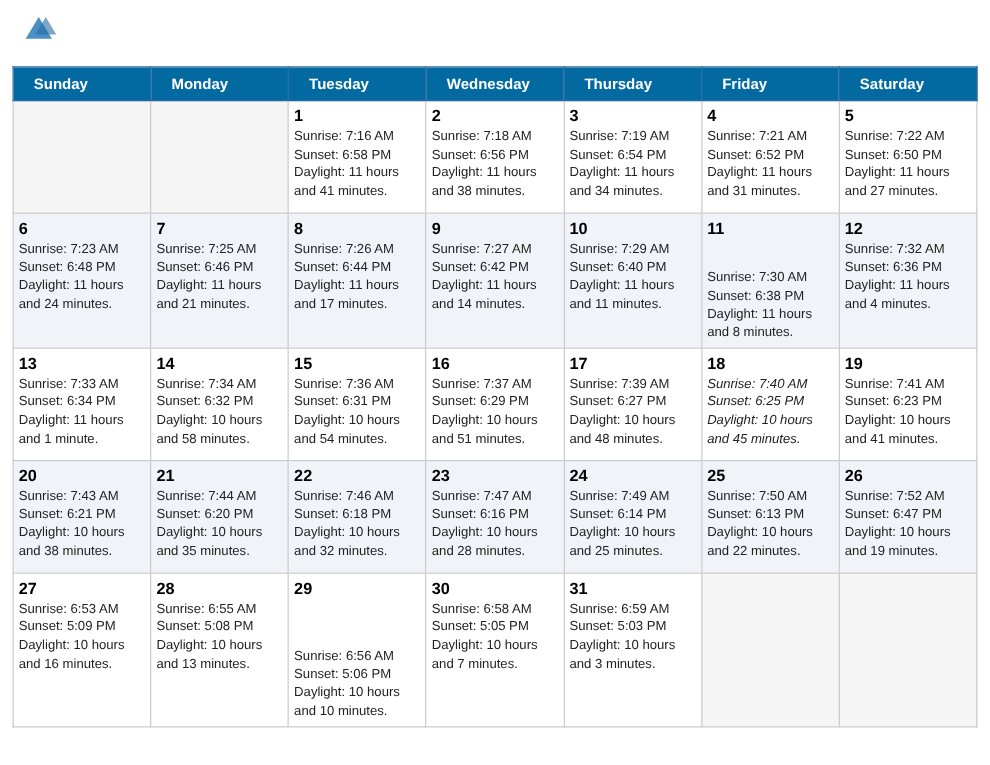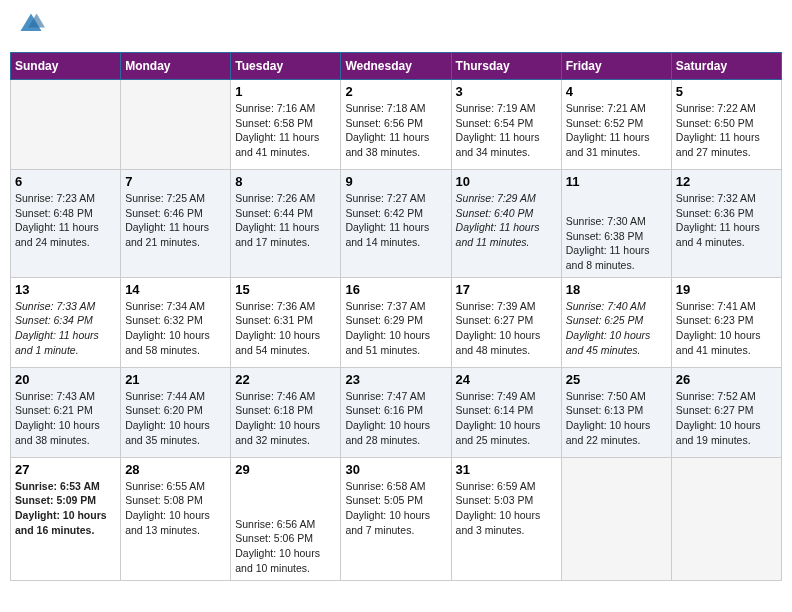--- a/index.html
+++ b/index.html
@@ -37,23 +37,23 @@
     .location-title {
       font-size: 16px;
       color: #444;
     }
     .calendar {
       width: 100%;
       border-collapse: collapse;
       font-size: 11px;
     }
     .calendar th {
-      background-color: #701a75;
+      background-color: #0369a1;
       color: #fff;
-      padding: 6px 4px;
+      padding: 6px 16px;
       text-align: left;
       font-size: 12px;
       font-weight: bold;
       border: 1px solid #2a6aa0;
     }
     .calendar td {
       border: 1px solid #ccc;
       vertical-align: top;
       padding: 4px;
       width: 14.28%;
@@ -170,41 +170,41 @@
 Daylight: 11 hours and 17 minutes.</div>
         </td>
         <td>
           <span class="day-number">9</span>
           <div class="day-info" style="white-space: pre-line;">Sunrise: 7:27 AM
 Sunset: 6:42 PM
 Daylight: 11 hours and 14 minutes.</div>
         </td>
         <td>
           <span class="day-number">10</span>
-          <div class="day-info" style="white-space: pre-line; font-style: italic;">Sunrise: 7:29 AM
+          <div class="day-info" style="white-space: pre-line;">Sunrise: 7:29 AM
 Sunset: 6:40 PM
 Daylight: 11 hours and 11 minutes.</div>
         </td>
         <td>
           <span class="day-number">11</span>
           <div class="day-info" style="white-space: pre-line; margin-top: 25px;">Sunrise: 7:30 AM
 Sunset: 6:38 PM
 Daylight: 11 hours and 8 minutes.</div>
         </td>
         <td>
           <span class="day-number">12</span>
           <div class="day-info" style="white-space: pre-line;">Sunrise: 7:32 AM
 Sunset: 6:36 PM
 Daylight: 11 hours and 4 minutes.</div>
         </td>
       </tr>
       <tr>
         <td>
           <span class="day-number">13</span>
-          <div class="day-info" style="white-space: pre-line; font-style: italic;">Sunrise: 7:33 AM
+          <div class="day-info" style="white-space: pre-line;">Sunrise: 7:33 AM
 Sunset: 6:34 PM
 Daylight: 11 hours and 1 minute.</div>
         </td>
         <td>
           <span class="day-number">14</span>
           <div class="day-info" style="white-space: pre-line;">Sunrise: 7:34 AM
 Sunset: 6:32 PM
 Daylight: 10 hours and 58 minutes.</div>
         </td>
         <td>
@@ -271,28 +271,28 @@
         </td>
         <td>
           <span class="day-number">25</span>
           <div class="day-info" style="white-space: pre-line;">Sunrise: 7:50 AM
 Sunset: 6:13 PM
 Daylight: 10 hours and 22 minutes.</div>
         </td>
         <td>
           <span class="day-number">26</span>
           <div class="day-info" style="white-space: pre-line;">Sunrise: 7:52 AM
-Sunset: 6:27 PM
+Sunset: 6:47 PM
 Daylight: 10 hours and 19 minutes.</div>
         </td>
       </tr>
       <tr>
         <td>
           <span class="day-number">27</span>
-          <div class="day-info" style="white-space: pre-line; font-weight: bold;">Sunrise: 6:53 AM
+          <div class="day-info" style="white-space: pre-line;">Sunrise: 6:53 AM
 Sunset: 5:09 PM
 Daylight: 10 hours and 16 minutes.</div>
         </td>
         <td>
           <span class="day-number">28</span>
           <div class="day-info" style="white-space: pre-line;">Sunrise: 6:55 AM
 Sunset: 5:08 PM
 Daylight: 10 hours and 13 minutes.</div>
         </td>
         <td>

